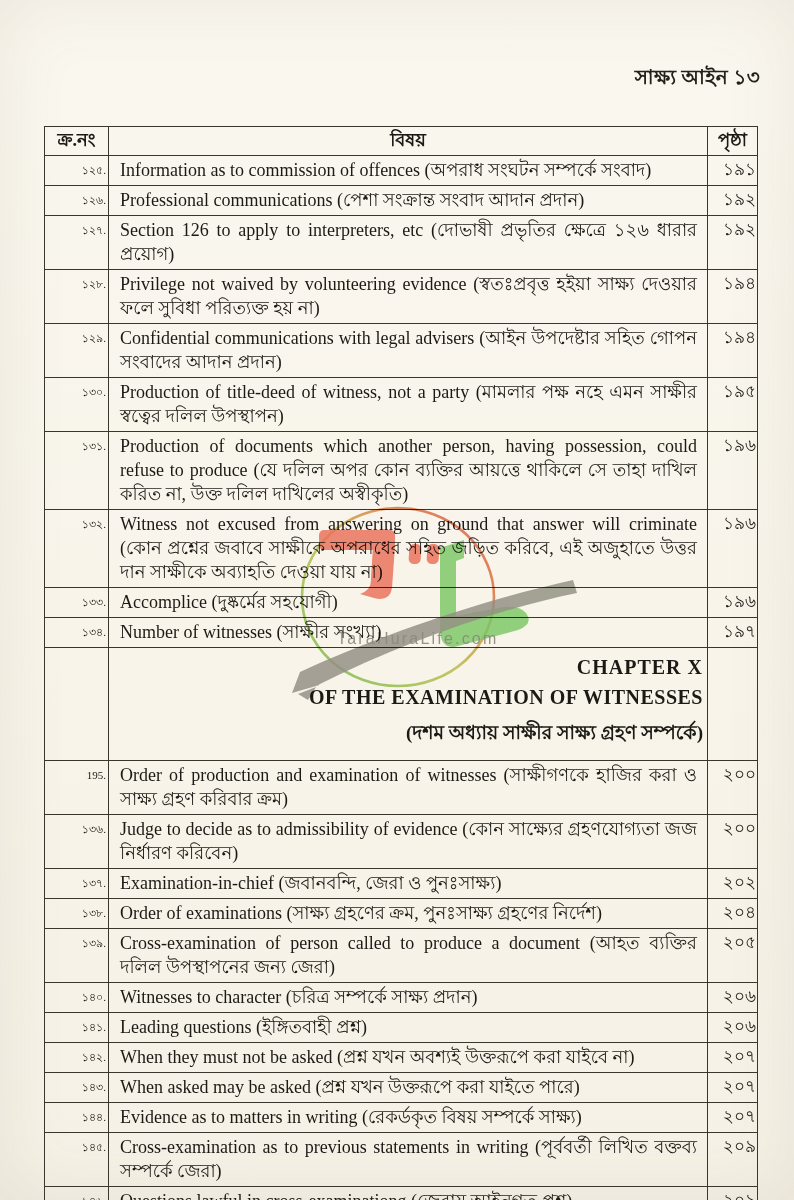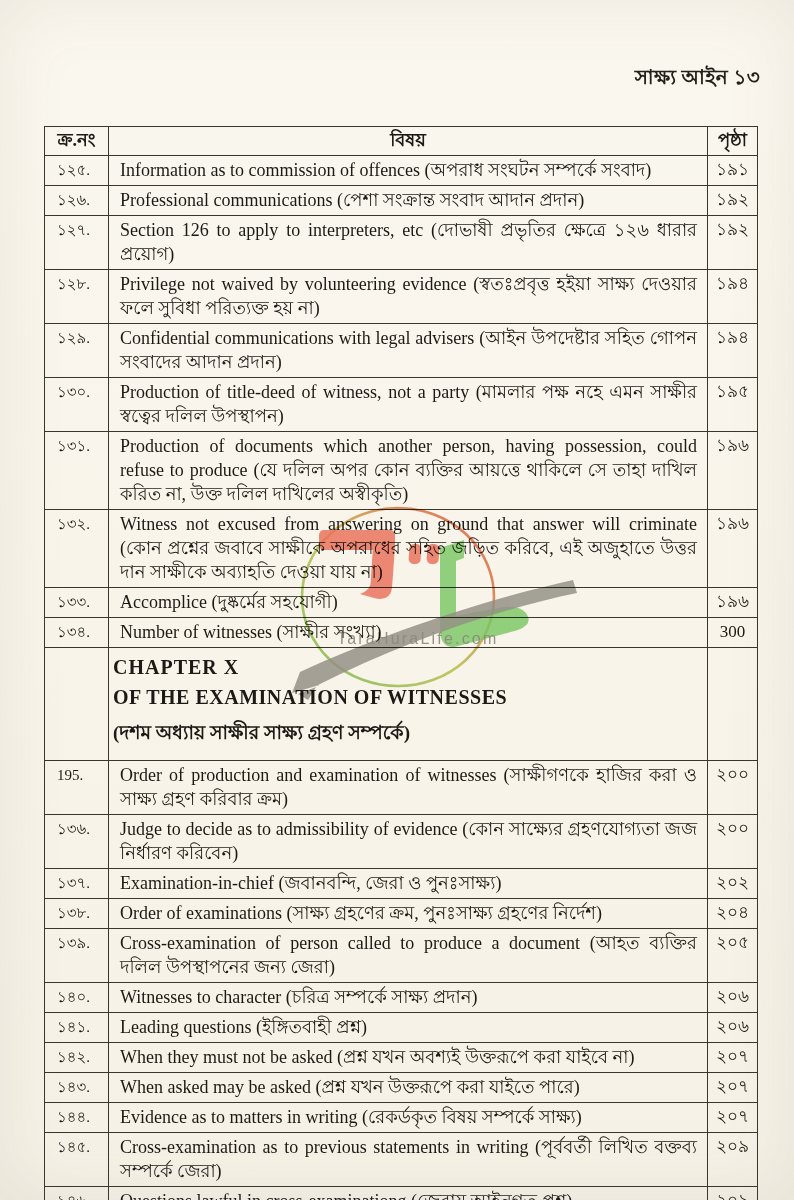--- a/index.html
+++ b/index.html
@@ -28,33 +28,33 @@
     width: 714px;
     border-collapse: collapse; table-layout: fixed;
     background: transparent;
   }
   .toc th, .toc td { border: 1.7px solid #3a362e; }
   .toc th {
     font-size: 18px; font-weight: bold; text-align: center;
     padding: 2px 2px 3px 2px; line-height: 23px;
   }
   td.cell-no {
-    font-size: 15px; vertical-align: top; text-align: left;
+    font-size: 11px; vertical-align: top; text-align: right;
     padding: 2px 2px 2px 12px; line-height: 24px;
   }
   td.cell-subject {
     font-size: 18px; line-height: 24px;
     padding: 2px 10px 3px 11px;
     text-align: justify; text-justify: inter-word; margin-left: 13px;
   }
   td.cell-page {
-    font-size: 17px; vertical-align: top; text-align: center;
+    font-size: 17px; vertical-align: top; text-align: right;
     padding: 2px 1px; line-height: 24px;
   }
-  td.chapter-cell { text-align: left; padding: 8px 4px 10px 4px; }
+  td.chapter-cell { text-align: right; padding: 8px 4px 10px 4px; }
   .ch-line1 { font-size: 20px; font-weight: bold; letter-spacing: 1px; }
   .ch-line2 { font-size: 20px; font-weight: bold; letter-spacing: 0.5px; margin-top: 7px; }
   .ch-line3 { font-size: 19px; font-weight: bold; margin-top: 9px; }
 
   .watermark {
     position: absolute; left: 288px; top: 494px;
     width: 300px; height: 215px;
     mix-blend-mode: multiply;
     opacity: 0.93;
     pointer-events: none;
@@ -137,21 +137,21 @@
 
     <tr class="toc-row">
       <td class="cell-no">১৩৩.</td>
       <td class="cell-subject">Accomplice (দুষ্কর্মের সহযোগী)</td>
       <td class="cell-page">১৯৬</td>
     </tr>
 
     <tr class="toc-row">
       <td class="cell-no">১৩৪.</td>
       <td class="cell-subject">Number of witnesses (সাক্ষীর সংখ্যা)</td>
-      <td class="cell-page">300</td>
+      <td class="cell-page">১৯৭</td>
     </tr>
 
     <tr class="chapter-row">
       <td class="cell-no"></td>
       <td class="chapter-cell">
         <div class="ch-line1">CHAPTER X</div>
         <div class="ch-line2">OF THE EXAMINATION OF WITNESSES</div>
         <div class="ch-line3">(দশম অধ্যায় সাক্ষীর সাক্ষ্য গ্রহণ সম্পর্কে)</div>
       </td>
       <td class="cell-page"></td>

